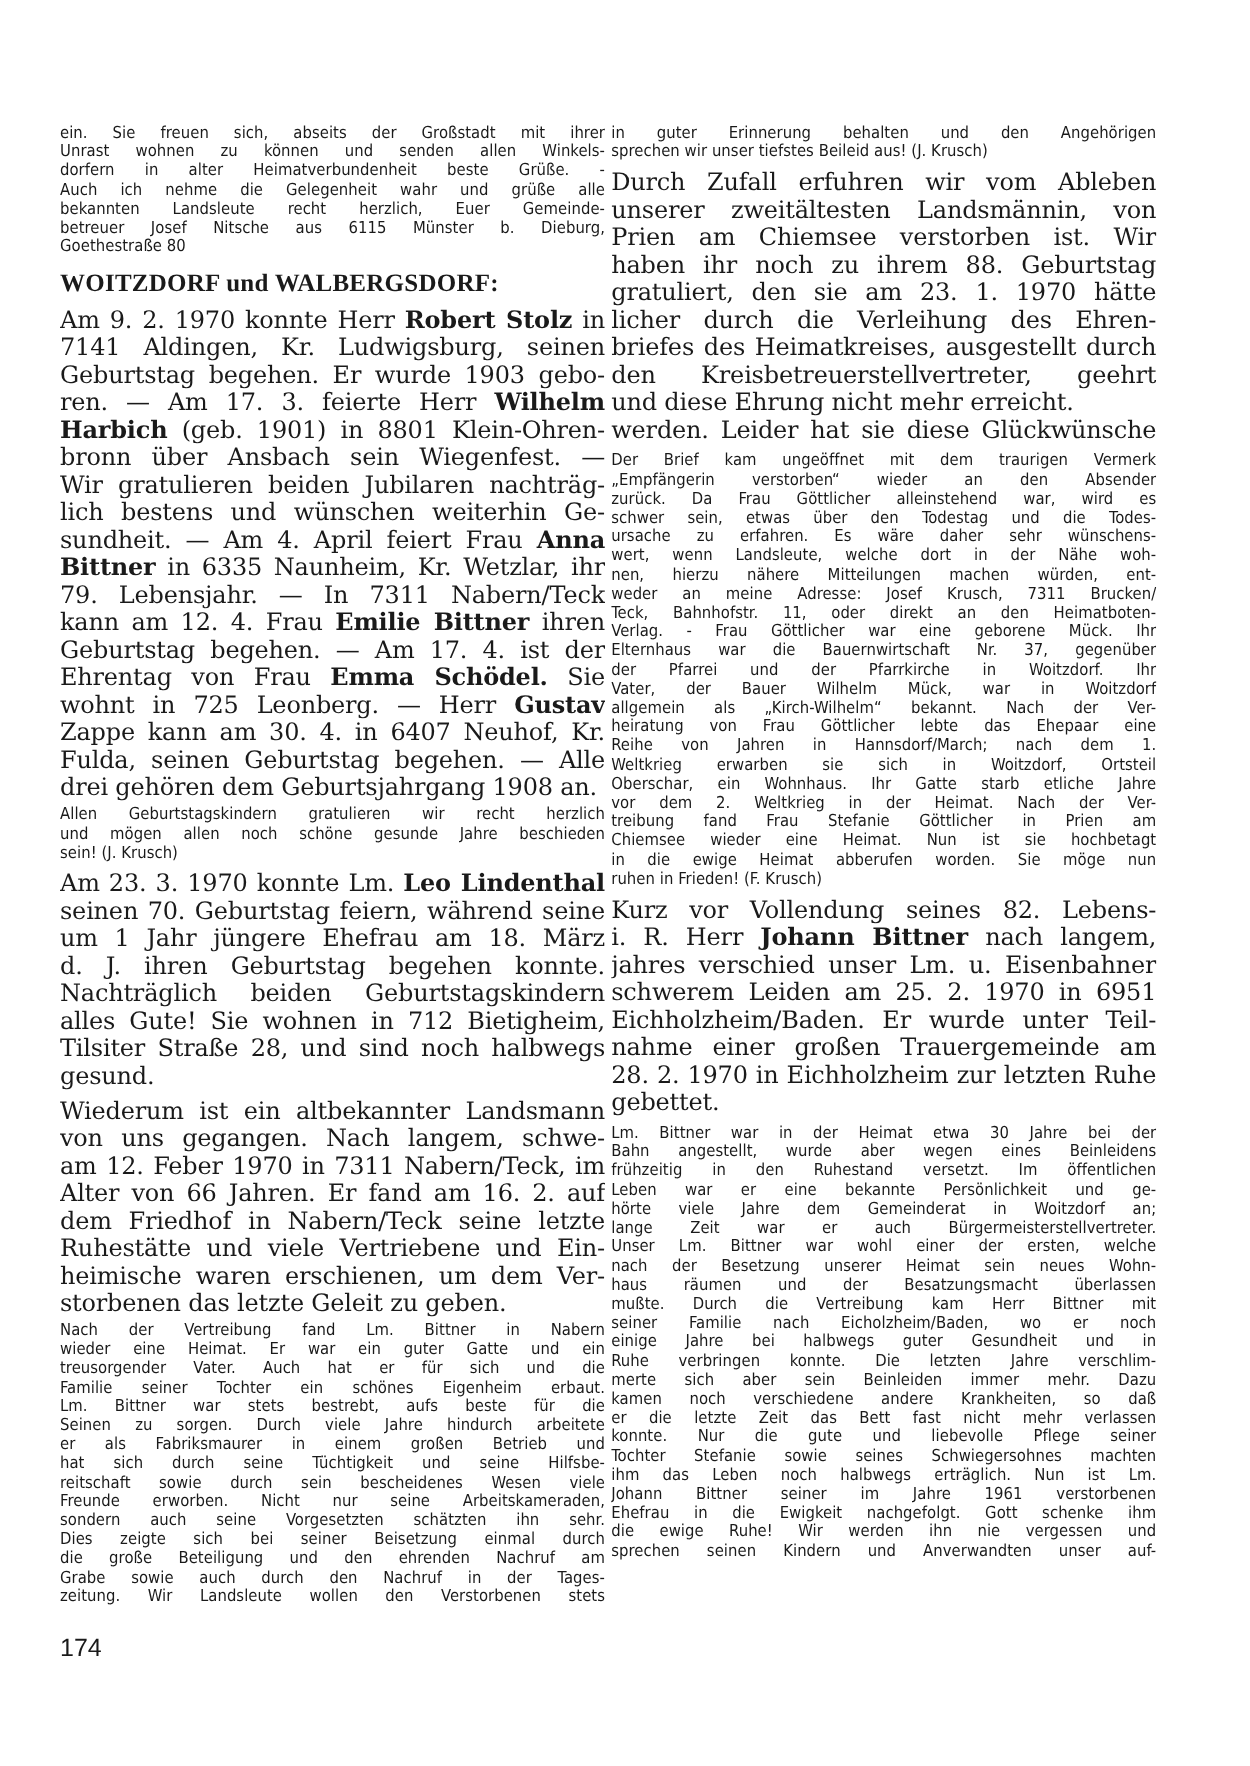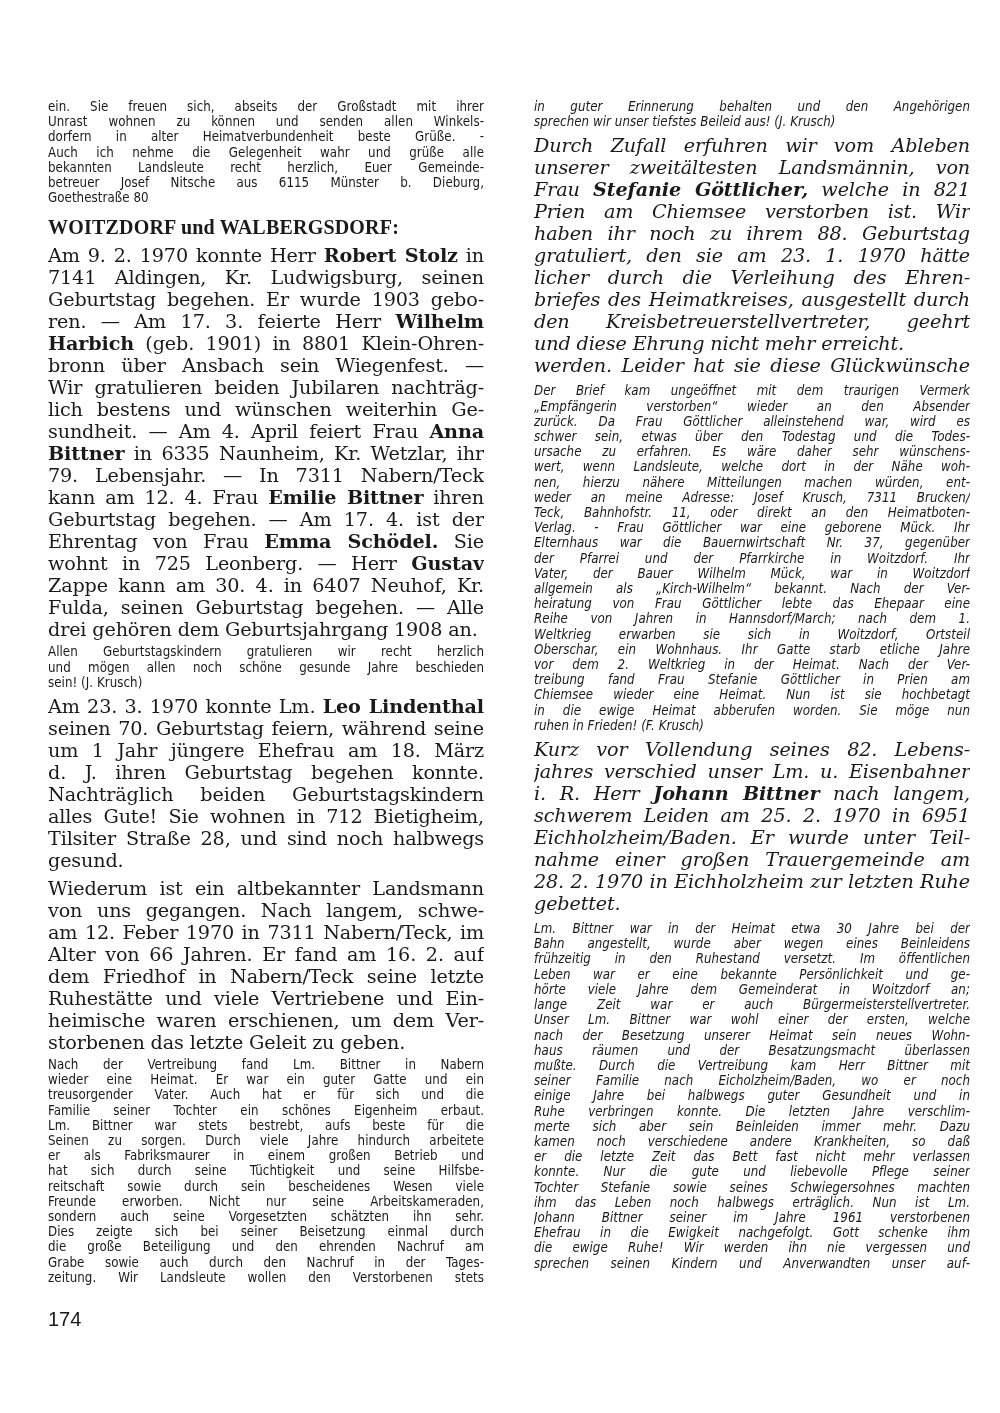--- a/index.html
+++ b/index.html
@@ -1,20 +1,20 @@
 <!DOCTYPE html>
 <html><head>
 <meta charset="utf-8">
 <style>
   html, body { margin:0; padding:0; background:#ffffff; }
   body { width:1000px; height:1413px; position:relative; overflow:hidden; color:#1a1a1a; }
   .page { position:absolute; left:0; top:0; width:996px; height:1413px; }
   .col { position:absolute; top:99px; width:436px; }
   .col.left { left:48px; }
-  .col.right { left:534px;font-style:italic; }
+  .col.right { left:489px; }
   .line { display:block; white-space:nowrap; text-align:justify; text-align-last:justify; overflow:hidden; }
   .line.last { text-align-last:left; }
   .small { font-family:"DejaVu Sans Condensed","DejaVu Sans",sans-serif; font-size:13.2px; line-height:15.2px; font-stretch:condensed; letter-spacing:0.05px; }
   .large { font-family:"DejaVu Serif","Liberation Serif",serif; font-size:19.2px; line-height:22px; letter-spacing:-0.15px; }
   .head { font-family:"Liberation Serif","DejaVu Serif",serif; font-weight:bold; font-size:20px; line-height:24px; letter-spacing:0.2px; margin:10px 0 6px 0; }
   .block { margin-bottom:6px; }
   .block.tight { margin-bottom:3px; }
   b { font-weight:bold; }
   .pagenum { position:absolute; left:48px; top:1290px; font-family:Liberation Sans, sans-serif; font-size:20px;margin-top:18px; }
 </style>
@@ -99,21 +99,20 @@
   </div>
 
   <div class="col right">
     <div class="block small">
         <span class="line">in guter Erinnerung behalten und den Angehörigen</span>
         <span class="line last">sprechen wir unser tiefstes Beileid aus! (J. Krusch)</span>
       </div>
     <div class="block large">
         <span class="line">Durch Zufall erfuhren wir vom Ableben</span>
         <span class="line">unserer zweitältesten Landsmännin, von</span>
-        <span class="line">Frau <b>Stefanie Göttlicher,</b> welche in 821</span>
         <span class="line">Prien am Chiemsee verstorben ist. Wir</span>
         <span class="line">haben ihr noch zu ihrem 88. Geburtstag</span>
         <span class="line">gratuliert, den sie am 23. 1. 1970 hätte</span>
         <span class="line">licher durch die Verleihung des Ehren-</span>
         <span class="line">briefes des Heimatkreises, ausgestellt durch</span>
         <span class="line">den Kreisbetreuerstellvertreter, geehrt</span>
         <span class="line last">und diese Ehrung nicht mehr erreicht.</span>
         <span class="line">werden. Leider hat sie diese Glückwünsche</span>
       </div>
     <div class="block small">
@@ -136,22 +135,22 @@
         <span class="line">Weltkrieg erwarben sie sich in Woitzdorf, Ortsteil</span>
         <span class="line">Oberschar, ein Wohnhaus. Ihr Gatte starb etliche Jahre</span>
         <span class="line">vor dem 2. Weltkrieg in der Heimat. Nach der Ver-</span>
         <span class="line">treibung fand Frau Stefanie Göttlicher in Prien am</span>
         <span class="line">Chiemsee wieder eine Heimat. Nun ist sie hochbetagt</span>
         <span class="line">in die ewige Heimat abberufen worden. Sie möge nun</span>
         <span class="line last">ruhen in Frieden! (F. Krusch)</span>
       </div>
     <div class="block large">
         <span class="line">Kurz vor Vollendung seines 82. Lebens-</span>
+        <span class="line">i. R. Herr <b>Johann Bittner</b> nach langem,</span>
         <span class="line">jahres verschied unser Lm. u. Eisenbahner</span>
-        <span class="line">i. R. Herr <b>Johann Bittner</b> nach langem,</span>
         <span class="line">schwerem Leiden am 25. 2. 1970 in 6951</span>
         <span class="line">Eichholzheim/Baden. Er wurde unter Teil-</span>
         <span class="line">nahme einer großen Trauergemeinde am</span>
         <span class="line">28. 2. 1970 in Eichholzheim zur letzten Ruhe</span>
         <span class="line last">gebettet.</span>
       </div>
     <div class="block small">
         <span class="line">Lm. Bittner war in der Heimat etwa 30 Jahre bei der</span>
         <span class="line">Bahn angestellt, wurde aber wegen eines Beinleidens</span>
         <span class="line">frühzeitig in den Ruhestand versetzt. Im öffentlichen</span>

